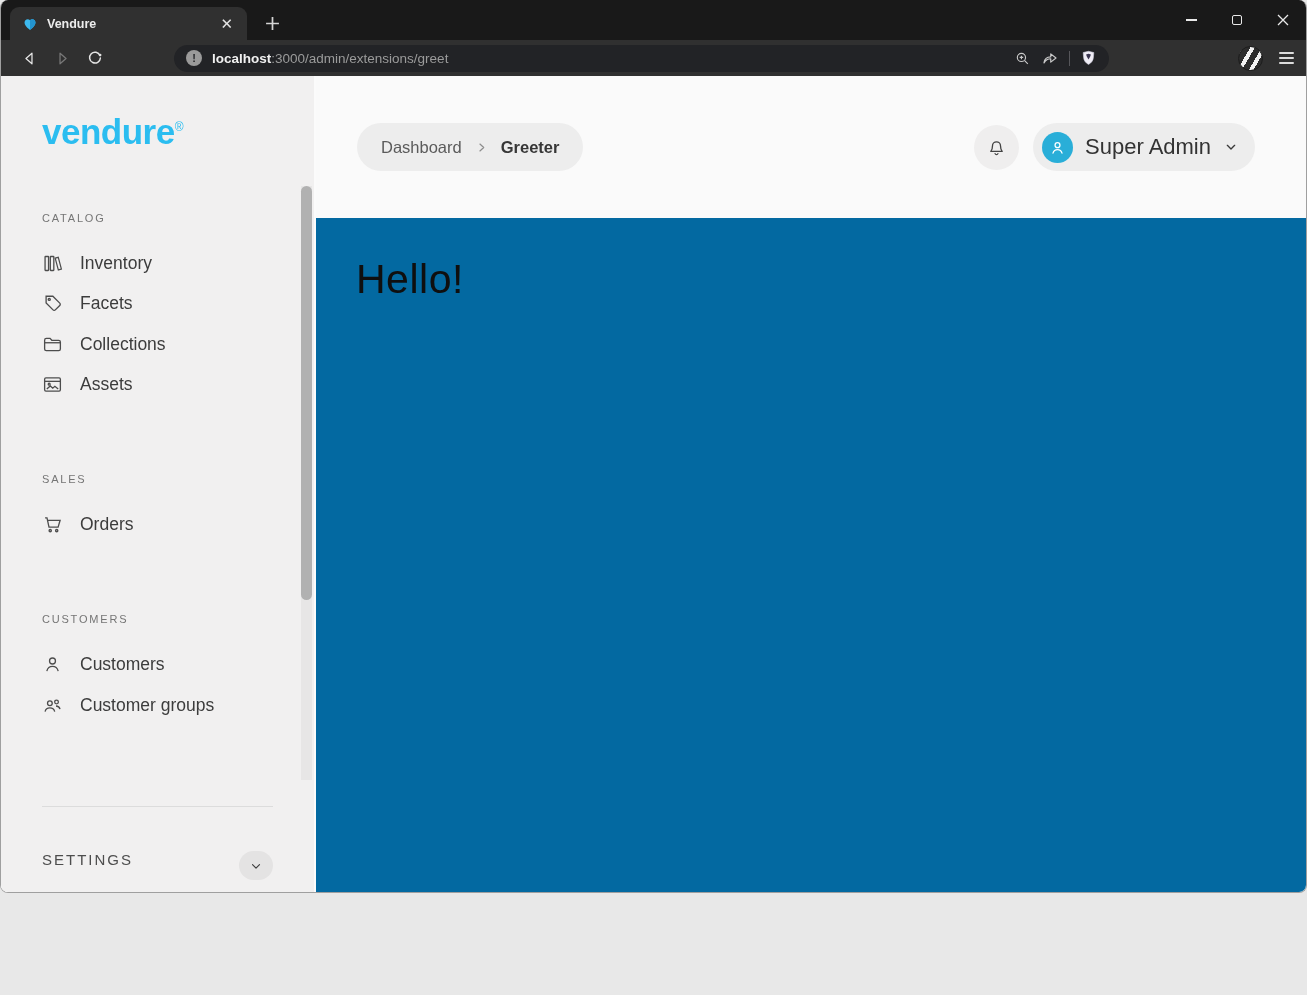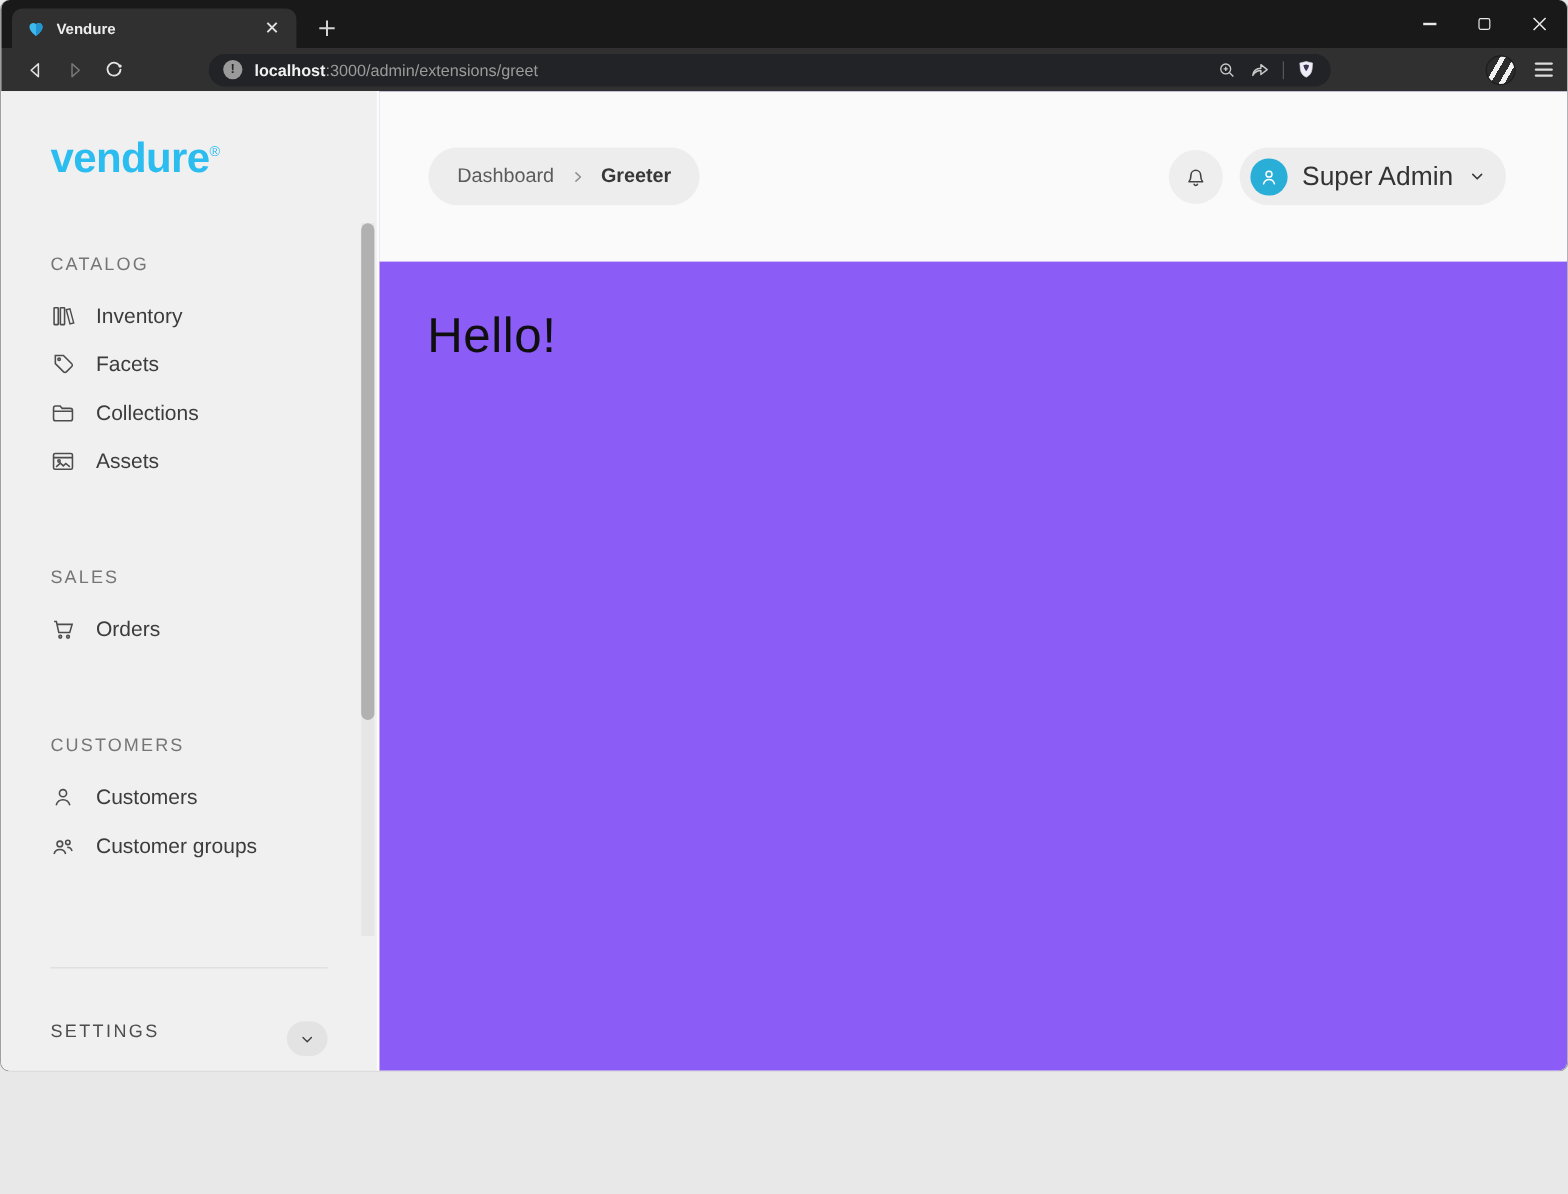--- a/index.html
+++ b/index.html
@@ -50,36 +50,36 @@
   .menu-btn span{ width:15px; height:2.2px; background:#dcdcdc; border-radius:1px; }
 
   
   .page{ display:flex; height:919px; background:#fff; }
 
   
   .sidebar{ width:315px; background:#f1f0f0; position:relative; flex:none; border-right:2px solid #fbfbfb; }
   .logo{ position:absolute; left:41px; top:36px; font-size:35px; font-weight:700;
     color:#2bbdf0; letter-spacing:-0.5px; text-decoration:none; }
   .logo sup{ font-size:12px; font-weight:400; }
-  .section-label{ position:absolute; left:41px; font-size:15px; letter-spacing:1.8px;
+  .section-label{ position:absolute; left:41px; font-size:11px; letter-spacing:1.8px;
     color:#757575; font-weight:500; }
   .nav-item{ position:absolute; left:41px; display:flex; align-items:flex-start; gap:17px;
     color:#3c3c3c; font-size:17.5px; cursor:pointer; height:26px; }
   .nav-item .icon{ color:#4d4d4d; display:flex; }
   .side-divider{ position:absolute; left:41px; top:730px; width:231px; height:1px; background:#dcdcdc; }
   .collapse-row{ position:absolute; left:41px; width:231px; display:flex; align-items:flex-start;
     justify-content:space-between; }
   .collapse-label{ font-size:15px; letter-spacing:2px; color:#4d4d4d; font-weight:500; }
   .collapse-btn{ width:34px; height:29px; border-radius:15px; background:#e4e3e3; border:none;
     display:flex; align-items:center; justify-content:center; color:#3f3f3f; cursor:pointer; }
   .side-scroll-track{ position:absolute; left:300px; top:110px; width:11px; height:594px; background:#e7e6e6; }
   .side-scroll-thumb{ position:absolute; left:0; top:0; width:11px; height:414px; background:#b1b1b1; border-radius:6px; }
 
   
-  .main{ flex:1; display:flex; flex-direction:column; background:#8b5cf6; }
+  .main{ flex:1; display:flex; flex-direction:column; background:#0369a1; }
   .main-header{ height:142px; background:#fafafa; display:flex; align-items:center;
     justify-content:space-between; padding:0 51px 0 41px; }
   .breadcrumb{ height:48px; border-radius:24px; background:#ededed; display:flex;
     align-items:center; gap:12px; padding:0 24px; }
   .crumb{ font-size:16.5px; color:#5b5b5b; cursor:pointer; }
   .crumb.current{ color:#373737; font-weight:700; cursor:default; }
   .crumb-sep{ color:#8e8e8e; display:flex; }
   .header-right{ display:flex; align-items:center; gap:14px; }
   .bell-btn{ width:45px; height:45px; border-radius:50%; background:#efeeee; border:none;
     display:flex; align-items:center; justify-content:center; color:#434343; cursor:pointer; }

